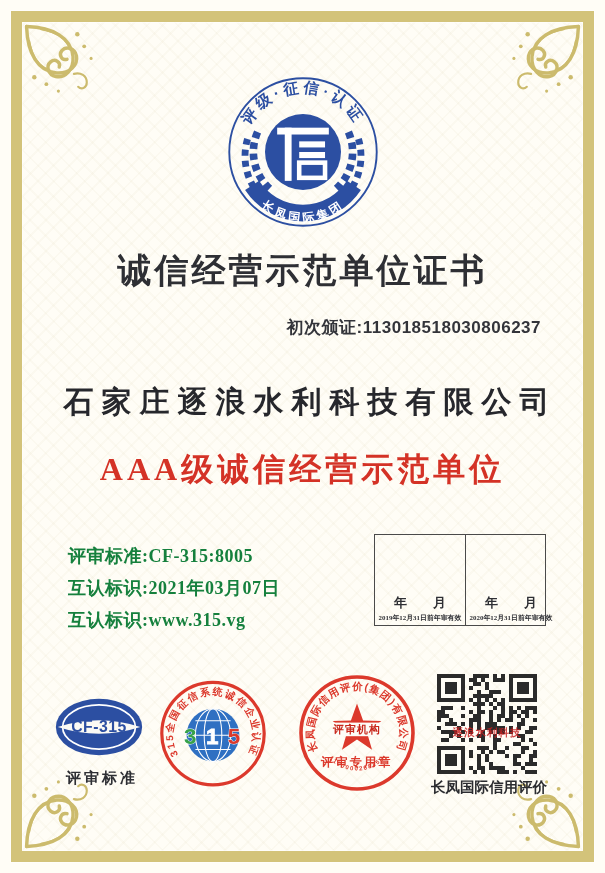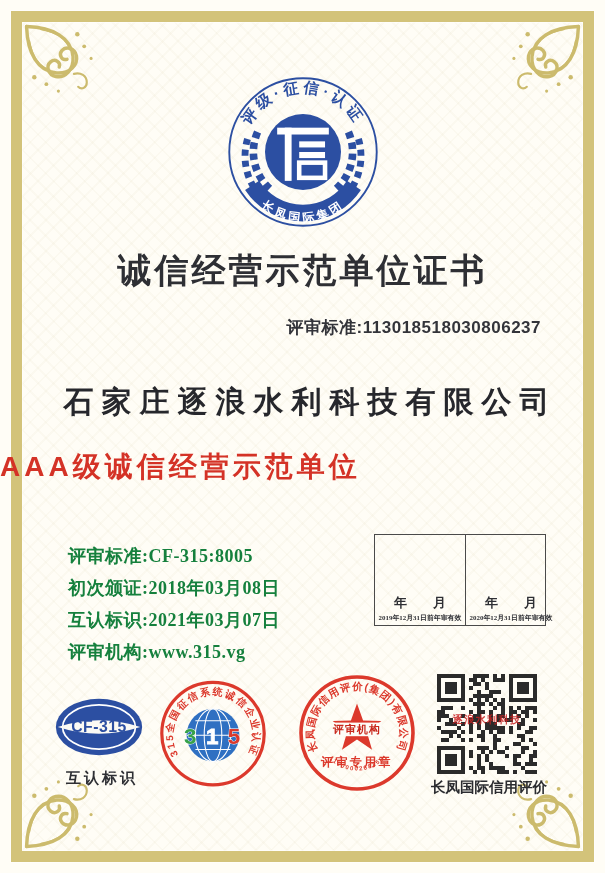--- a/index.html
+++ b/index.html
@@ -36,23 +36,23 @@
   }
   .credit-code{
     position:absolute;right:64px;top:316px;
     font-size:17px;font-weight:bold;letter-spacing:0.5px;color:#33343a;
   }
   .company{
     position:absolute;left:8px;top:382px;width:100%;text-align:center;
     font-size:30px;font-weight:700;letter-spacing:8px;color:#26272c;
   }
   .award{
-    position:absolute;left:0;top:448px;width:100%;text-align:left;
-    font-family:Liberation Sans, sans-serif;
-    font-size:28px;font-weight:bold;letter-spacing:4px;color:#d43226;
+    position:absolute;left:0;top:448px;width:100%;text-align:center;
+    font-family:Liberation Serif, serif;
+    font-size:32px;font-weight:bold;letter-spacing:4px;color:#d43226;
   }
   .details{
     position:absolute;left:68px;top:540px;width:300px;
     font-family:"Liberation Serif",serif;font-size:18px;font-weight:bold;
     line-height:32px;color:#15803d;letter-spacing:0.5px;
   }
   .annual{position:absolute;left:374px;top:529px;width:172px;font-family:"Liberation Serif",serif;}
   .annual-title{font-size:15px;font-weight:bold;letter-spacing:2px;color:#2e2f34;}
   .annual-table{display:flex;border:1.5px solid #4a4a4a;margin-top:5px;height:90px;}
   .annual-cell{flex:1;display:flex;flex-direction:column;justify-content:flex-end;align-items:center;padding-bottom:2px;}
@@ -65,21 +65,21 @@
   .mutual-caption{
     position:absolute;left:62px;top:769px;width:80px;text-align:center;
     font-family:"Liberation Serif",serif;font-size:15px;font-weight:bold;letter-spacing:3px;color:#2e2f34;
   }
   .seal-globe{position:absolute;left:157px;top:676px;width:112px;height:112px;}
   .seal-chop{position:absolute;left:297px;top:673px;width:120px;height:120px;}
 
   .qr-wrap{position:absolute;left:437px;top:674px;width:100px;height:100px;}
   .qr-wrap svg{width:100%;height:100%;display:block;}
   .qr-overlay{
-    position:absolute;left:4px;top:39px;width:92px;text-align:center;
+    position:absolute;left:4px;top:52px;width:92px;text-align:center;
     font-size:10.5px;font-weight:bold;letter-spacing:1px;color:rgba(199,32,32,0.85);
   }
   .qr-caption{
     position:absolute;left:431px;top:778px;width:114px;text-align:center;
     font-family:"Liberation Serif",serif;font-size:14.5px;font-weight:bold;color:#2b2c30;white-space:nowrap;
   }
 </style>
 </head>
 <body>
 
@@ -144,31 +144,30 @@
       <path d="M 33,144 A 80,80 0 0 0 167,144" fill="none" stroke="#2c4fa2" stroke-width="22"></path>
       <path id="emblem-bottom-arc" d="M 25,149 A 87,87 0 0 0 175,149" fill="none"></path>
       <text font-size="16" font-weight="bold" fill="#ffffff" letter-spacing="4">
         <textPath href="#emblem-bottom-arc" startOffset="50%" text-anchor="middle">长凤国际集团</textPath>
       </text>
     </svg>
   </div>
 
   <h1 class="title">诚信经营示范单位证书</h1>
 
-  <div class="credit-code">评审标准:113018518030806237</div>
+  <div class="credit-code">初次颁证:113018518030806237</div>
 
   <div class="company">石家庄逐浪水利科技有限公司</div>
 
   <div class="award">AAA级诚信经营示范单位</div>
 
   <div class="details">
     <div>评审标准:CF-315:8005</div>
-    <div>初次颁证:2018年03月08日</div>
     <div>互认标识:2021年03月07日</div>
-    <div>评审机构:www.315.vg</div>
+    <div>互认标识:www.315.vg</div>
   </div>
 
   <div class="annual">
     <div class="annual-table">
       <div class="annual-cell">
         <div class="ym-row">
           <span>年</span>
           <span>月</span>
         </div>
         <div class="annual-note">2019年12月31日前年审有效</div>
@@ -184,21 +183,21 @@
   </div>
 
   <div class="seal-cf">
     <svg viewBox="0 0 96 64">
       <ellipse cx="48" cy="32" rx="45" ry="29.5" fill="#2c4fa2"></ellipse>
       <ellipse cx="48" cy="32" rx="38" ry="23" fill="none" stroke="#ffffff" stroke-width="1.8"></ellipse>
       <path d="M 5,32 Q 48,18 91,32 Q 48,46 5,32 Z" fill="#fbfaf4"></path>
       <text x="48" y="37.5" text-anchor="middle" font-size="16.5" font-weight="800" letter-spacing="0.5" fill="#2c4fa2">CF-315</text>
     </svg>
   </div>
-  <div class="mutual-caption">互认标识</div>
+  <div class="mutual-caption">评审标准</div>
 
   <svg class="seal-globe" viewBox="0 0 140 140">
     <circle cx="70" cy="72" r="64" fill="none" stroke="#dc392c" stroke-width="4"></circle>
     <path id="globe-arc" d="M 25.7,97 A 50,50 0 1 1 114.3,97" fill="none"></path>
     <text font-size="12.5" font-weight="bold" fill="#dc392c" letter-spacing="2.5">
       <textPath href="#globe-arc" startOffset="50%" text-anchor="middle">315全国征信系统诚信企业认证</textPath>
     </text>
     <g>
       <circle cx="70" cy="74" r="33" fill="#2f70c2"></circle>
       <ellipse cx="70" cy="74" rx="11" ry="33" fill="none" stroke="#ffffff" stroke-width="1.3"></ellipse>

